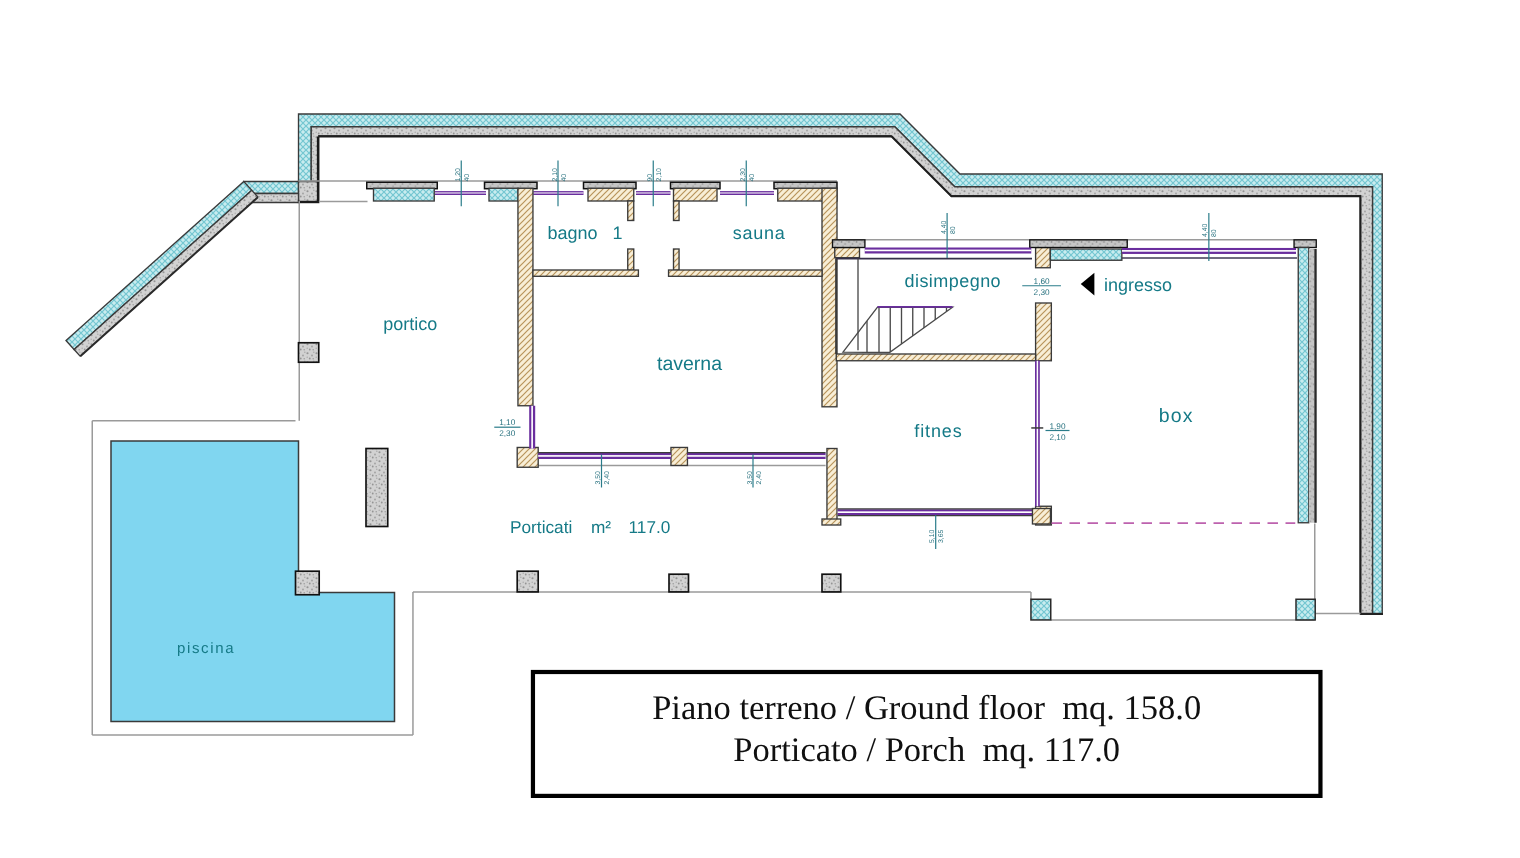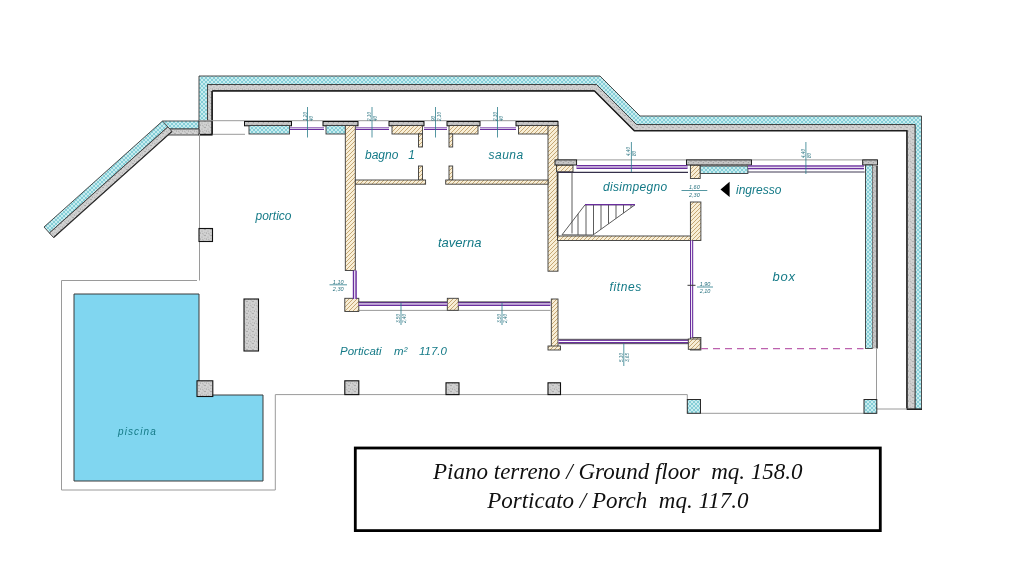--- a/index.html
+++ b/index.html
@@ -1,16 +1,16 @@
 <!DOCTYPE html>
 <html><head>
 <meta charset="utf-8">
 <style>
 html,body{margin:0;padding:0;background:#fff;}
-#wrap{position:relative;width:1013px;height:572px;overflow:hidden;background:#fff;font-style:italic;}
+#wrap{position:relative;width:1013px;height:572px;overflow:hidden;background:#fff;}
 svg{position:absolute;left:0;top:0;}
 text{font-family:"Liberation Sans",sans-serif;}
 .ft{font-family:"Liberation Serif",serif;fill:#101010;}
 .lbl{fill:#157a87;}
 .dim{fill:#26707e;}
 </style>
 </head>
 <body>
 <div id="wrap">
 <svg width="1013" height="572" viewBox="0 0 1013 572">

